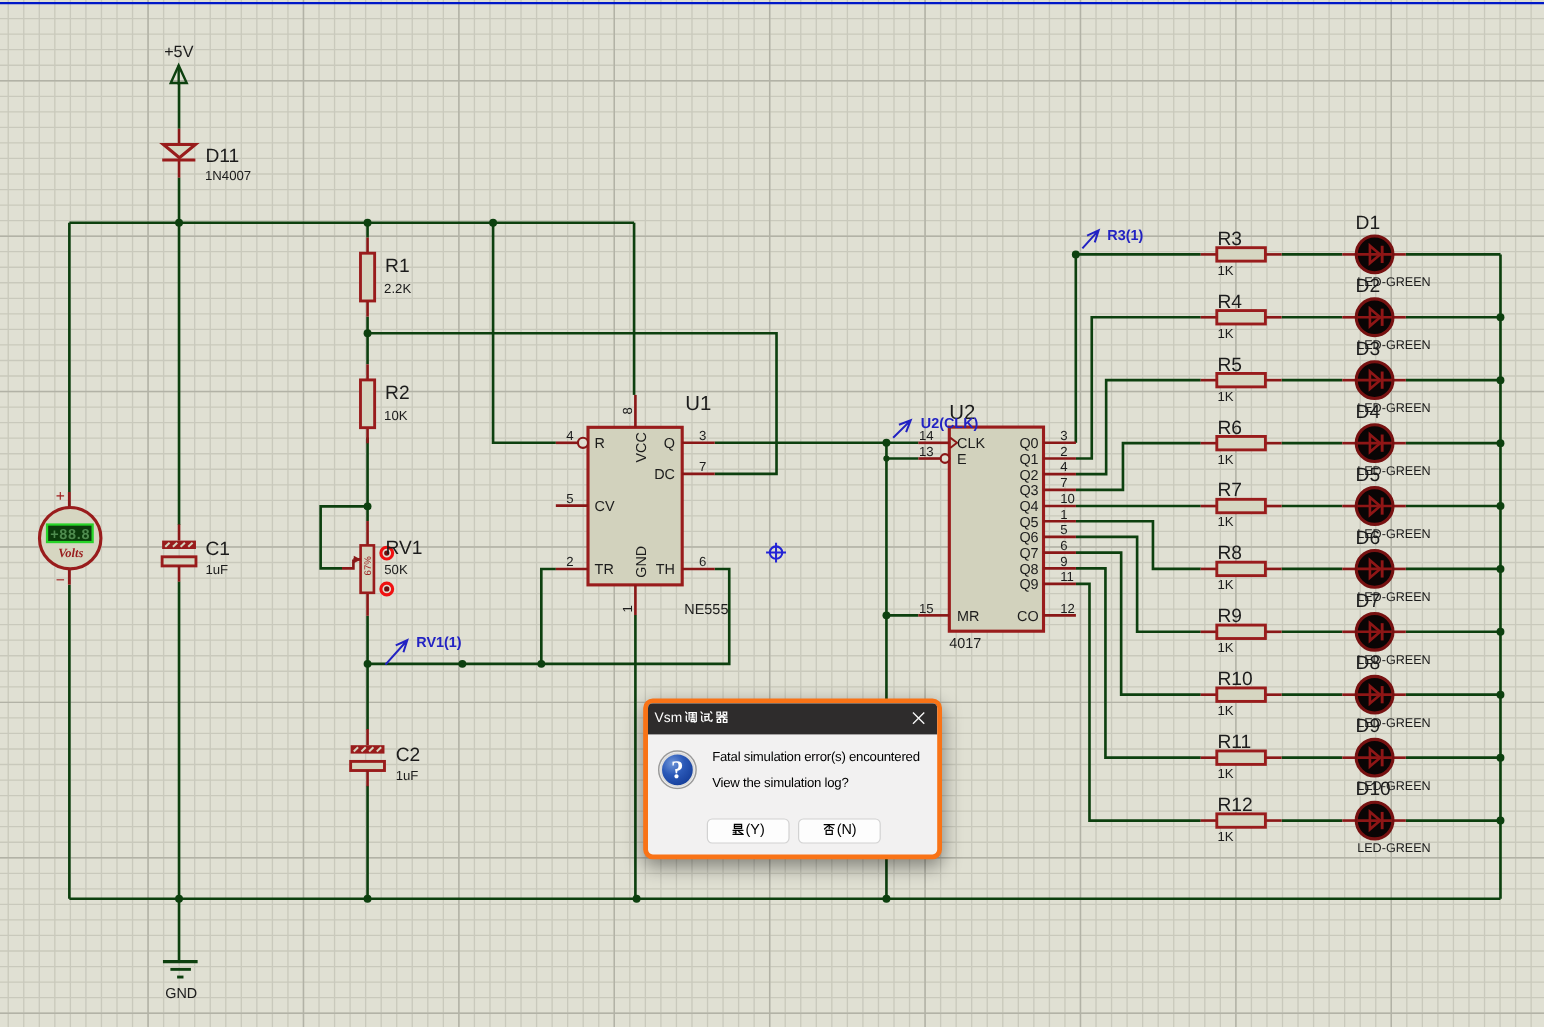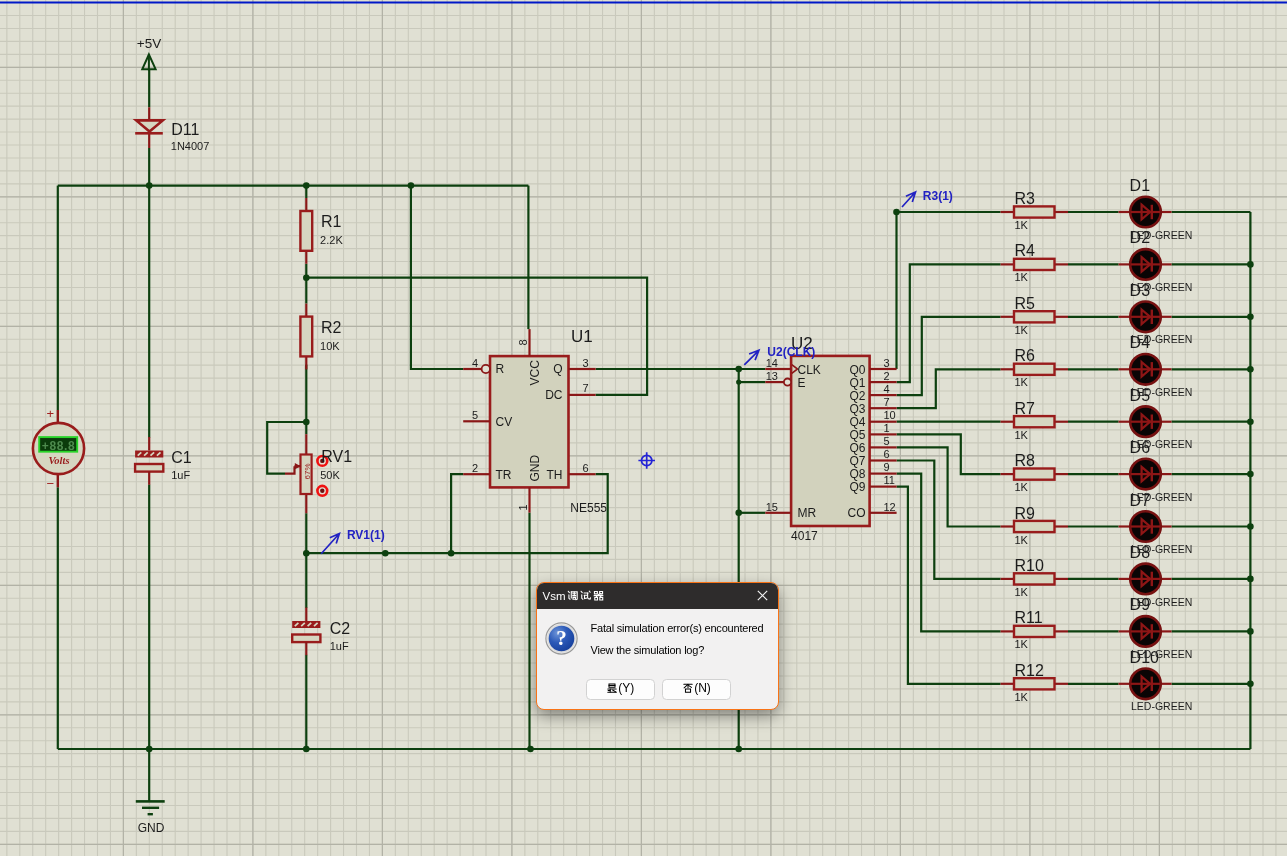--- a/index.html
+++ b/index.html
@@ -1,17 +1,17 @@
 <!DOCTYPE html>
 <html><head><meta charset="utf-8"><style>
 html,body{margin:0;padding:0;width:1287px;height:856px;overflow:hidden;background:#e0e0d3;
 font-family:"Liberation Sans",sans-serif}
 #stage{position:relative;width:1138px;height:856px}
 #dlg{position:absolute;left:536px;top:581.5px;width:240.5px;height:126.5px;background:#f2f1f1;
-border:1px solid #f97316;border-radius:8px;box-shadow:0 6px 16px rgba(0,0,0,.42);overflow:hidden}
+border:4px solid #f97316;border-radius:8px;box-shadow:0 6px 16px rgba(0,0,0,.42);overflow:hidden}
 #dlg .tb{position:absolute;left:0;top:0;right:0;height:26.5px;background:#2e2c2c;color:#fff;
 font-size:11.5px;line-height:26px;padding-left:5.5px}
 #dlg .x{position:absolute;right:10px;top:7.5px}
 #dlg .msg{position:absolute;left:53.5px;font-size:11px;letter-spacing:-0.2px;white-space:nowrap;color:#000}
 .btn{position:absolute;width:67.5px;height:18.5px;background:#fdfdfd;border:1px solid #d2d2d2;
 border-radius:4.5px;font-size:12px;text-align:center;line-height:17px;color:#000}
 </style></head><body>
 <div id="stage">
 <svg width="1287" height="856" viewBox="0 0 1287 856" style="position:absolute;left:0;top:0">
 <rect x="0" y="0" width="1287" height="856" fill="#e0e0d3"></rect>

